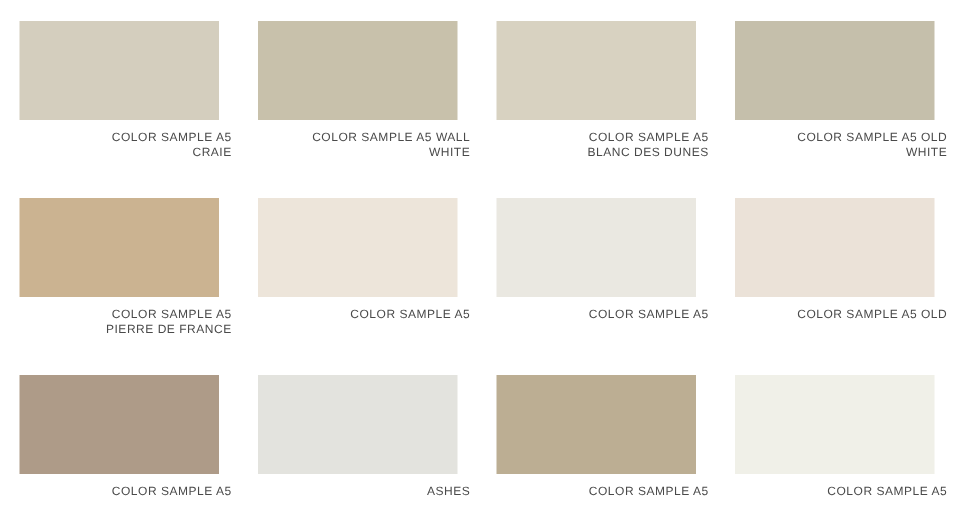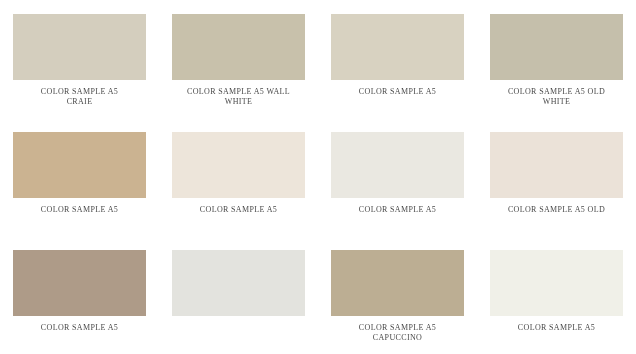--- a/index.html
+++ b/index.html
@@ -30,27 +30,27 @@
     padding-top: 14px;
   }
   .swatch-chip {
     width: 133px;
     height: 66px;
     display: block;
   }
   .swatch-label {
     margin-top: 7px;
     width: 150px;
-    text-align: center;
+    text-align: right;
     font-size: 8px;
     line-height: 10px;
     letter-spacing: 0.35px;
     color: #4a4a4a;
     text-transform: uppercase;
-    font-family: Liberation Serif, serif;
+    font-family: Liberation Sans, sans-serif;
   }
 </style>
 </head>
 <body style="background: rgb(255, 255, 255);">
 
 <div class="palette-grid">
 
   <div class="swatch-cell">
     <div class="swatch-chip" style="background: rgb(212, 206, 190);"></div>
     <div class="swatch-label" style="color: rgb(74, 74, 74);">
@@ -64,35 +64,37 @@
     <div class="swatch-label" style="color: rgb(74, 74, 74);">
       <div>COLOR SAMPLE A5 WALL</div>
       <div>WHITE</div>
     </div>
   </div>
 
   <div class="swatch-cell">
     <div class="swatch-chip" style="background: rgb(216, 210, 193);"></div>
     <div class="swatch-label" style="color: rgb(74, 74, 74);">
       <div>COLOR SAMPLE A5</div>
+      <div>BLANC DES DUNES</div>
     </div>
   </div>
 
   <div class="swatch-cell">
     <div class="swatch-chip" style="background: rgb(197, 191, 171);"></div>
     <div class="swatch-label" style="color: rgb(74, 74, 74);">
       <div>COLOR SAMPLE A5 OLD</div>
       <div>WHITE</div>
     </div>
   </div>
 
   <div class="swatch-cell">
     <div class="swatch-chip" style="background: rgb(203, 179, 145);"></div>
     <div class="swatch-label" style="color: rgb(74, 74, 74);">
       <div>COLOR SAMPLE A5</div>
+      <div>PIERRE DE FRANCE</div>
     </div>
   </div>
 
   <div class="swatch-cell">
     <div class="swatch-chip" style="background: rgb(237, 229, 218);"></div>
     <div class="swatch-label" style="color: rgb(74, 74, 74);">
       <div>COLOR SAMPLE A5</div>
     </div>
   </div>
 
@@ -113,28 +115,28 @@
   <div class="swatch-cell">
     <div class="swatch-chip" style="background: rgb(174, 155, 136);"></div>
     <div class="swatch-label" style="color: rgb(74, 74, 74);">
       <div>COLOR SAMPLE A5</div>
     </div>
   </div>
 
   <div class="swatch-cell">
     <div class="swatch-chip" style="background: rgb(227, 227, 222);"></div>
     <div class="swatch-label" style="color: rgb(74, 74, 74);">
+      <div>ASHES</div>
     </div>
   </div>
 
   <div class="swatch-cell">
     <div class="swatch-chip" style="background: rgb(188, 174, 147);"></div>
     <div class="swatch-label" style="color: rgb(74, 74, 74);">
       <div>COLOR SAMPLE A5</div>
-      <div>CAPUCCINO</div>
     </div>
   </div>
 
   <div class="swatch-cell">
     <div class="swatch-chip" style="background: rgb(240, 240, 232);"></div>
     <div class="swatch-label" style="color: rgb(74, 74, 74);">
       <div>COLOR SAMPLE A5</div>
     </div>
   </div>
 

